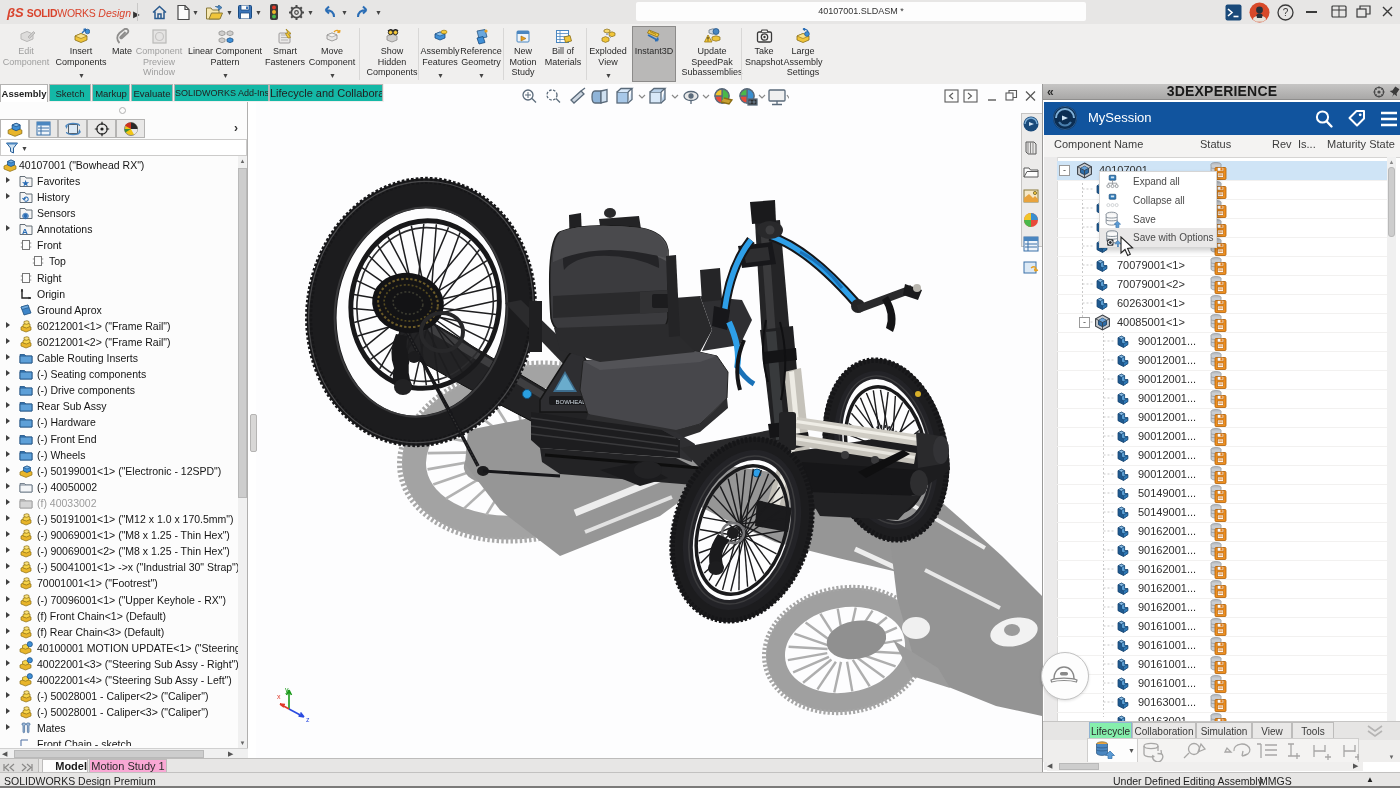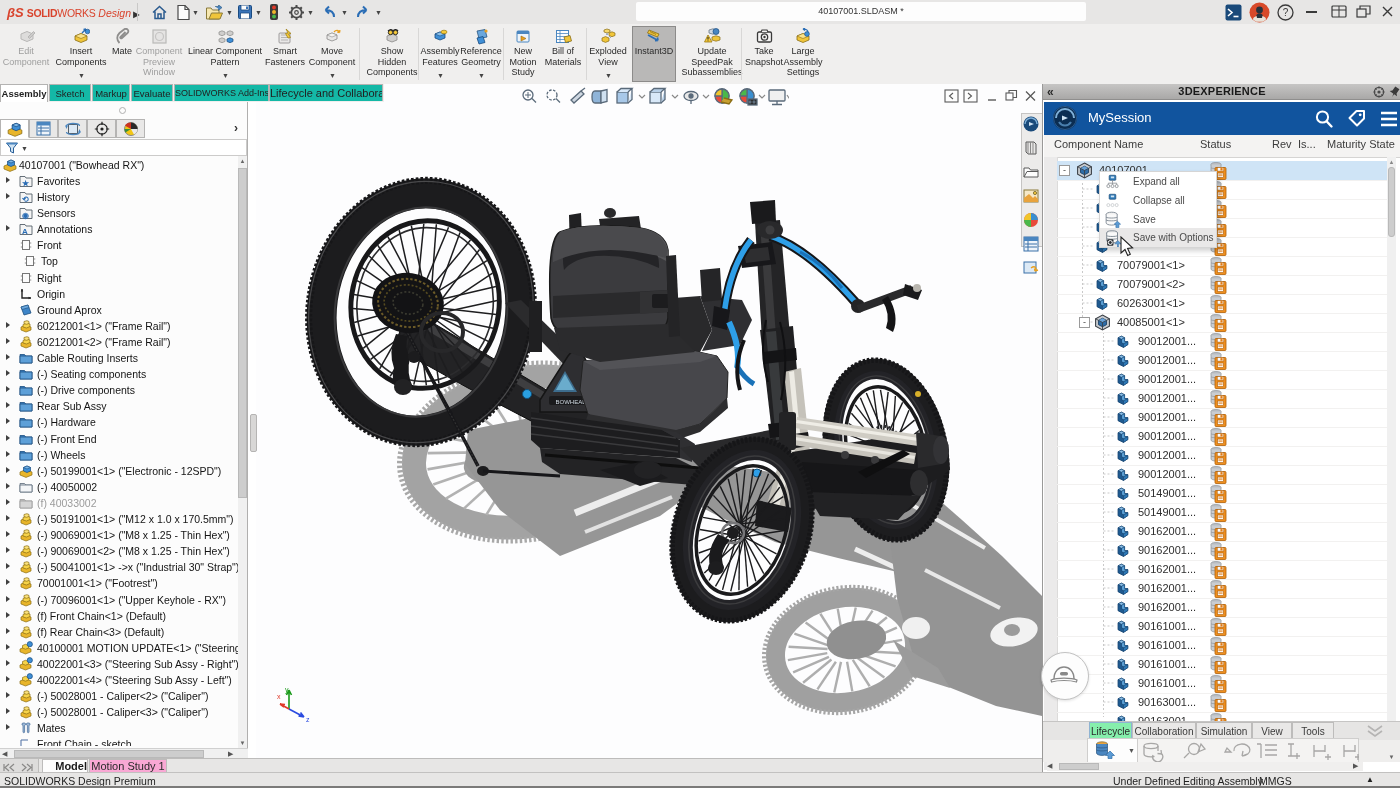--- a/index.html
+++ b/index.html
@@ -29,21 +29,21 @@
 .trow svg{position:absolute;top:1px}
 .trow .tx{position:absolute;left:37px;top:0}
 .trow.dim{color:#9b9b9b}
 
 .sbv{background:#f0f0f0}
 .sbthumb{background:#cdcdcd;border:1px solid #b9b9b9;box-sizing:border-box}
 
 #viewport{left:256px;top:84px;width:786px;height:674px;background:#fdfdfe}
 
 #rpanel{left:1042px;top:84px;width:358px;height:688px;background:#fff;border-left:1px solid #9a9998;box-sizing:border-box}
-#rphead{left:0;top:0;width:358px;height:15px;background:linear-gradient(#c6c5c4,#a9a8a7);border-bottom:1px solid #8f8e8d;font-size:11px;font-weight:bold;color:#1a1a1a;text-align:center;line-height:15px;letter-spacing:.2px}
+#rphead{left:0;top:0;width:358px;height:15px;background:linear-gradient(#c6c5c4,#a9a8a7);border-bottom:1px solid #8f8e8d;font-size:14px;font-weight:bold;color:#1a1a1a;text-align:center;line-height:15px;letter-spacing:.2px}
 #bluebar{left:1px;top:18px;width:356px;height:33px;background:#11549e}
 #colhead{left:1px;top:51px;width:356px;height:22px;background:#f4f3f2;border-bottom:1px solid #d5d4d3;font-size:11px;color:#3c3c3c}#colhead span{white-space:nowrap}
 .rrow{position:absolute;height:19px;font-size:11px;color:#2e2e2e;white-space:nowrap;line-height:19px;border-bottom:1px solid #f2f1f0;width:330px}
 .rrow .exp{position:absolute;top:4px;width:11px;height:11px;background:#fff;border:1px solid #9a9a9a;box-sizing:border-box;font-size:9px;line-height:9px;text-align:center;color:#444}
 .menuitem{position:absolute;left:0;height:19px;font-size:10px;color:#4a4a4a;line-height:19px;white-space:nowrap}
 
 #mtabs{left:0;top:758px;width:1042px;height:14px;background:#e7e6e5;border-top:1px solid #bdbcbb}
 #statusbar{left:0;top:772px;width:1400px;height:16px;background:#e7e6e5;border-top:1px solid #c2c1c0;font-size:10.5px;color:#222}
 #botline{left:0;top:786px;width:1400px;height:2px;background:#7b7a79}
 </style></head>
@@ -835,21 +835,21 @@
           </svg>
           <span style="position:absolute;left:22px;top:3px;font-size:8px;color:#2a6db5;font-weight:bold">A</span>
           <span class="tx">Annotations</span>
         </div>
 <div class="trow" style="top:83.3px;left:0;width:238px">
           <svg width="14" height="14" style="left:19px">
             <use href="#ic-plane"></use>
           </svg>
           <span class="tx">Front</span>
         </div>
-<div class="trow" style="top:99.4px;left:4px;width:238px">
+<div class="trow" style="top:99.4px;left:12px;width:238px">
           <svg width="14" height="14" style="left:19px">
             <use href="#ic-plane"></use>
           </svg>
           <span class="tx">Top</span>
         </div>
 <div class="trow" style="top:115.5px;left:0;width:238px">
           <svg width="14" height="14" style="left:19px">
             <use href="#ic-plane"></use>
           </svg>
           <span class="tx">Right</span>

